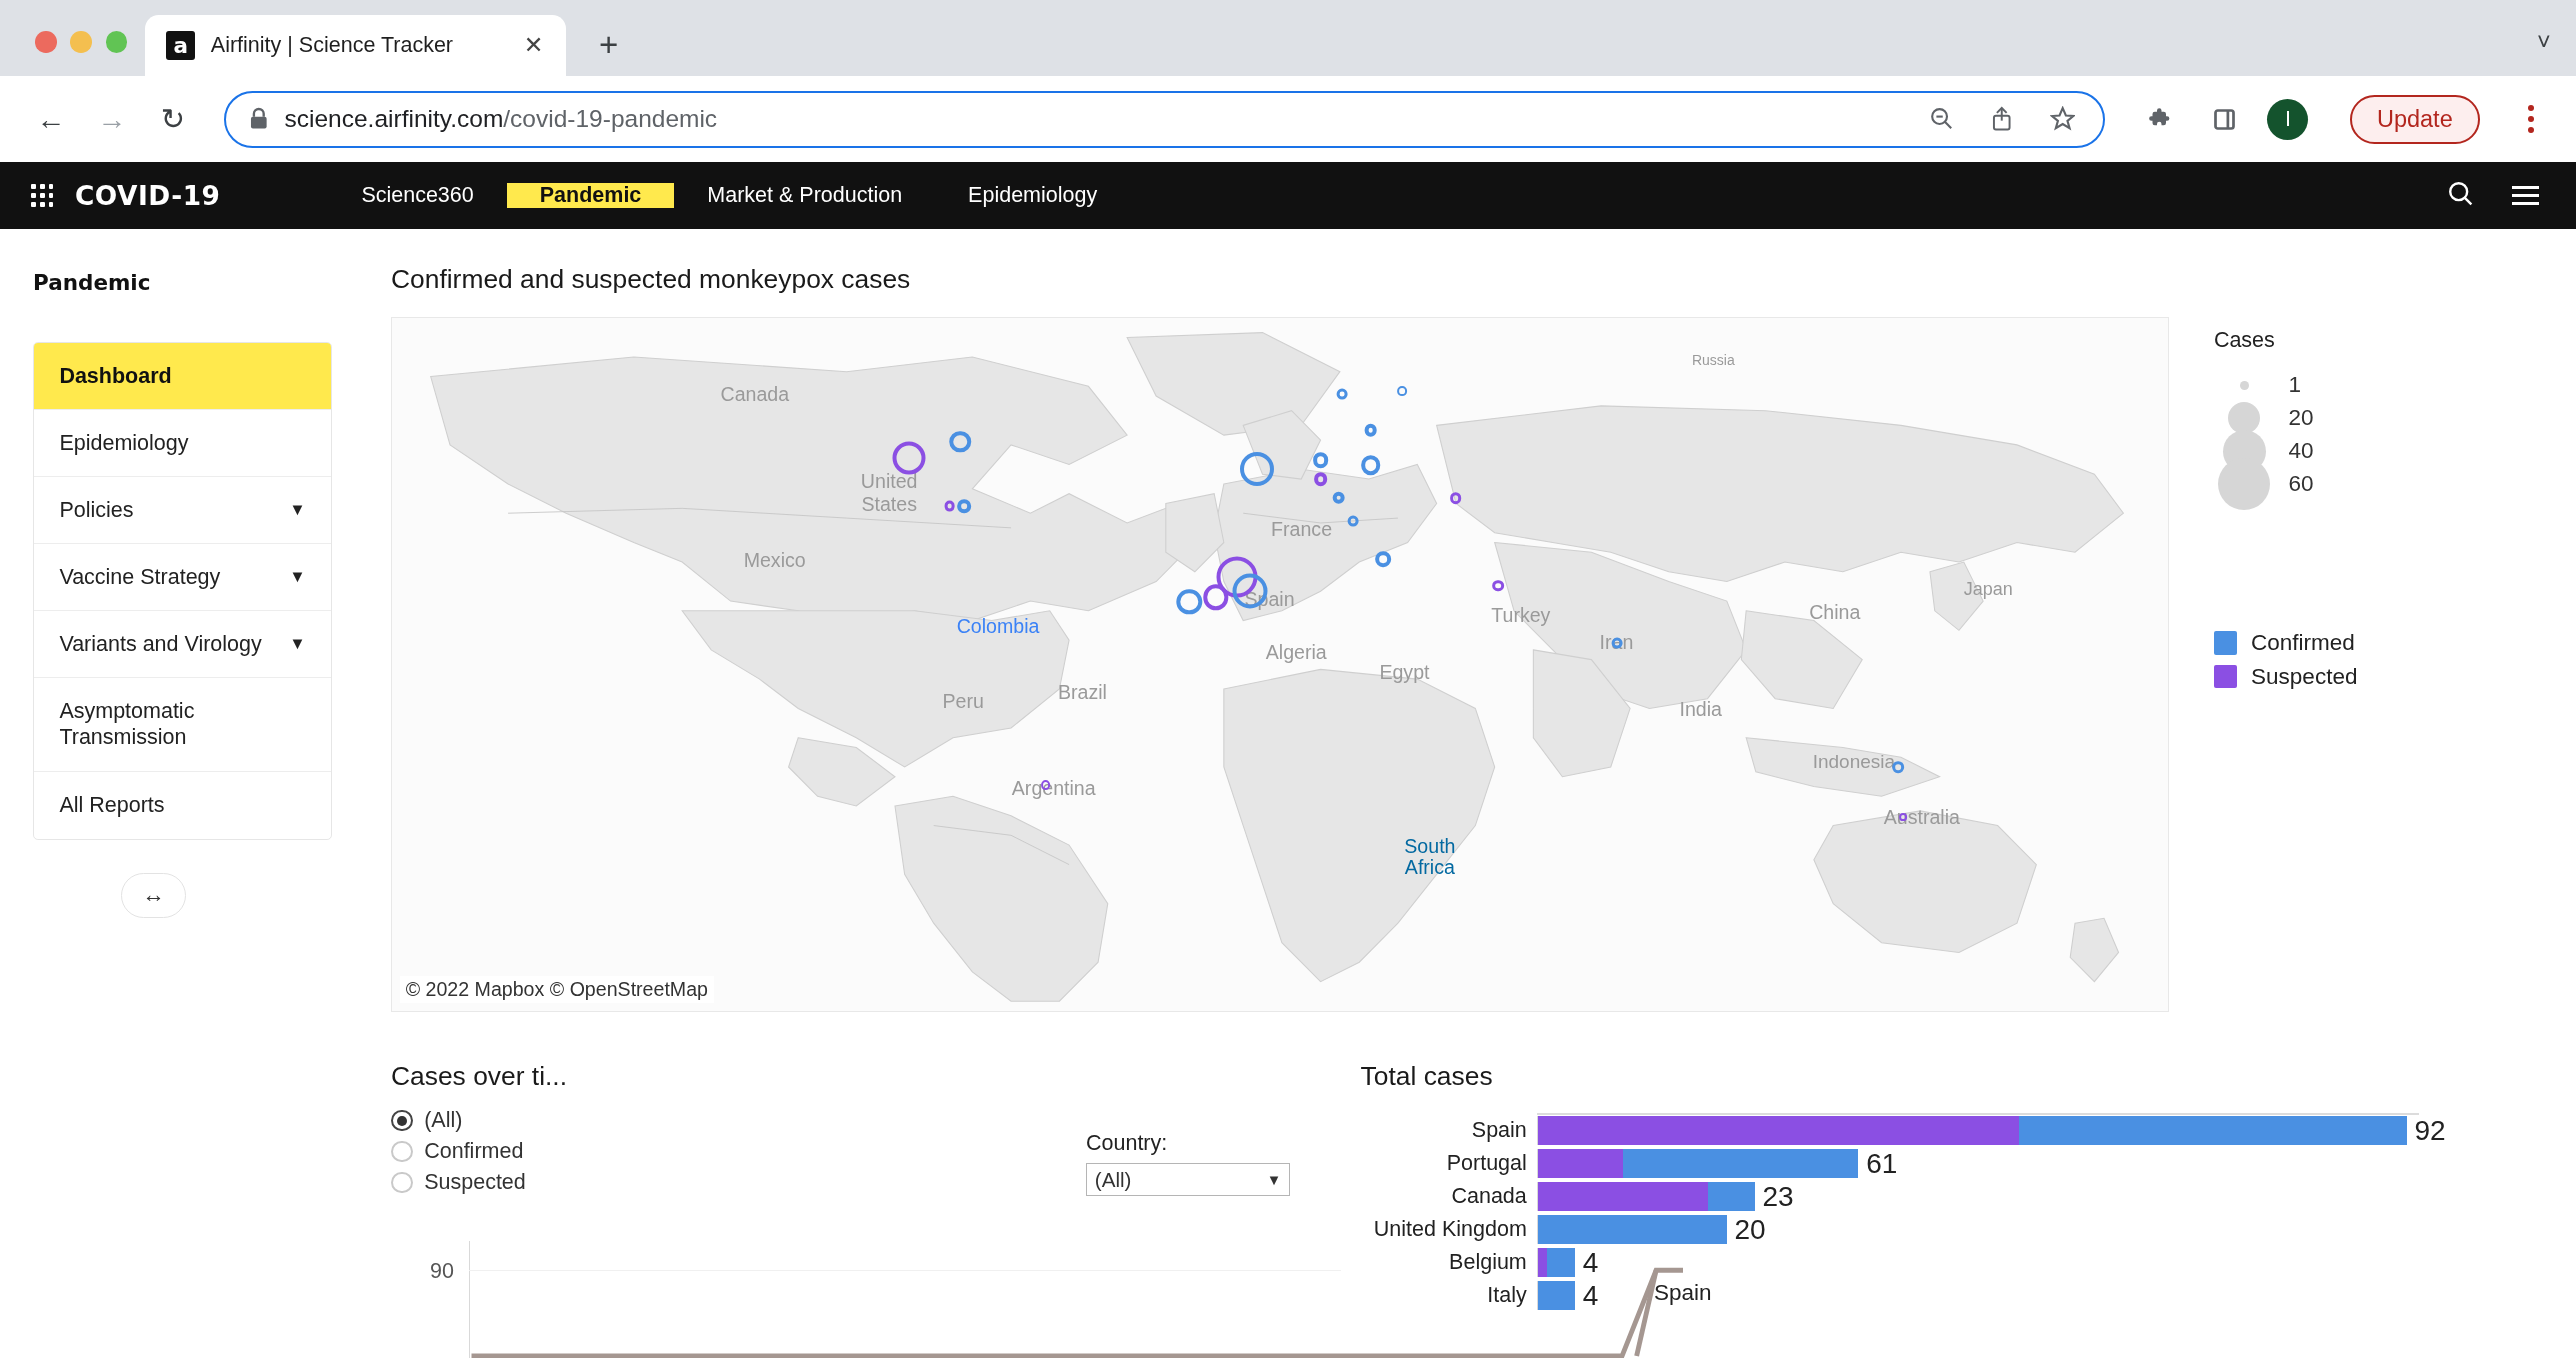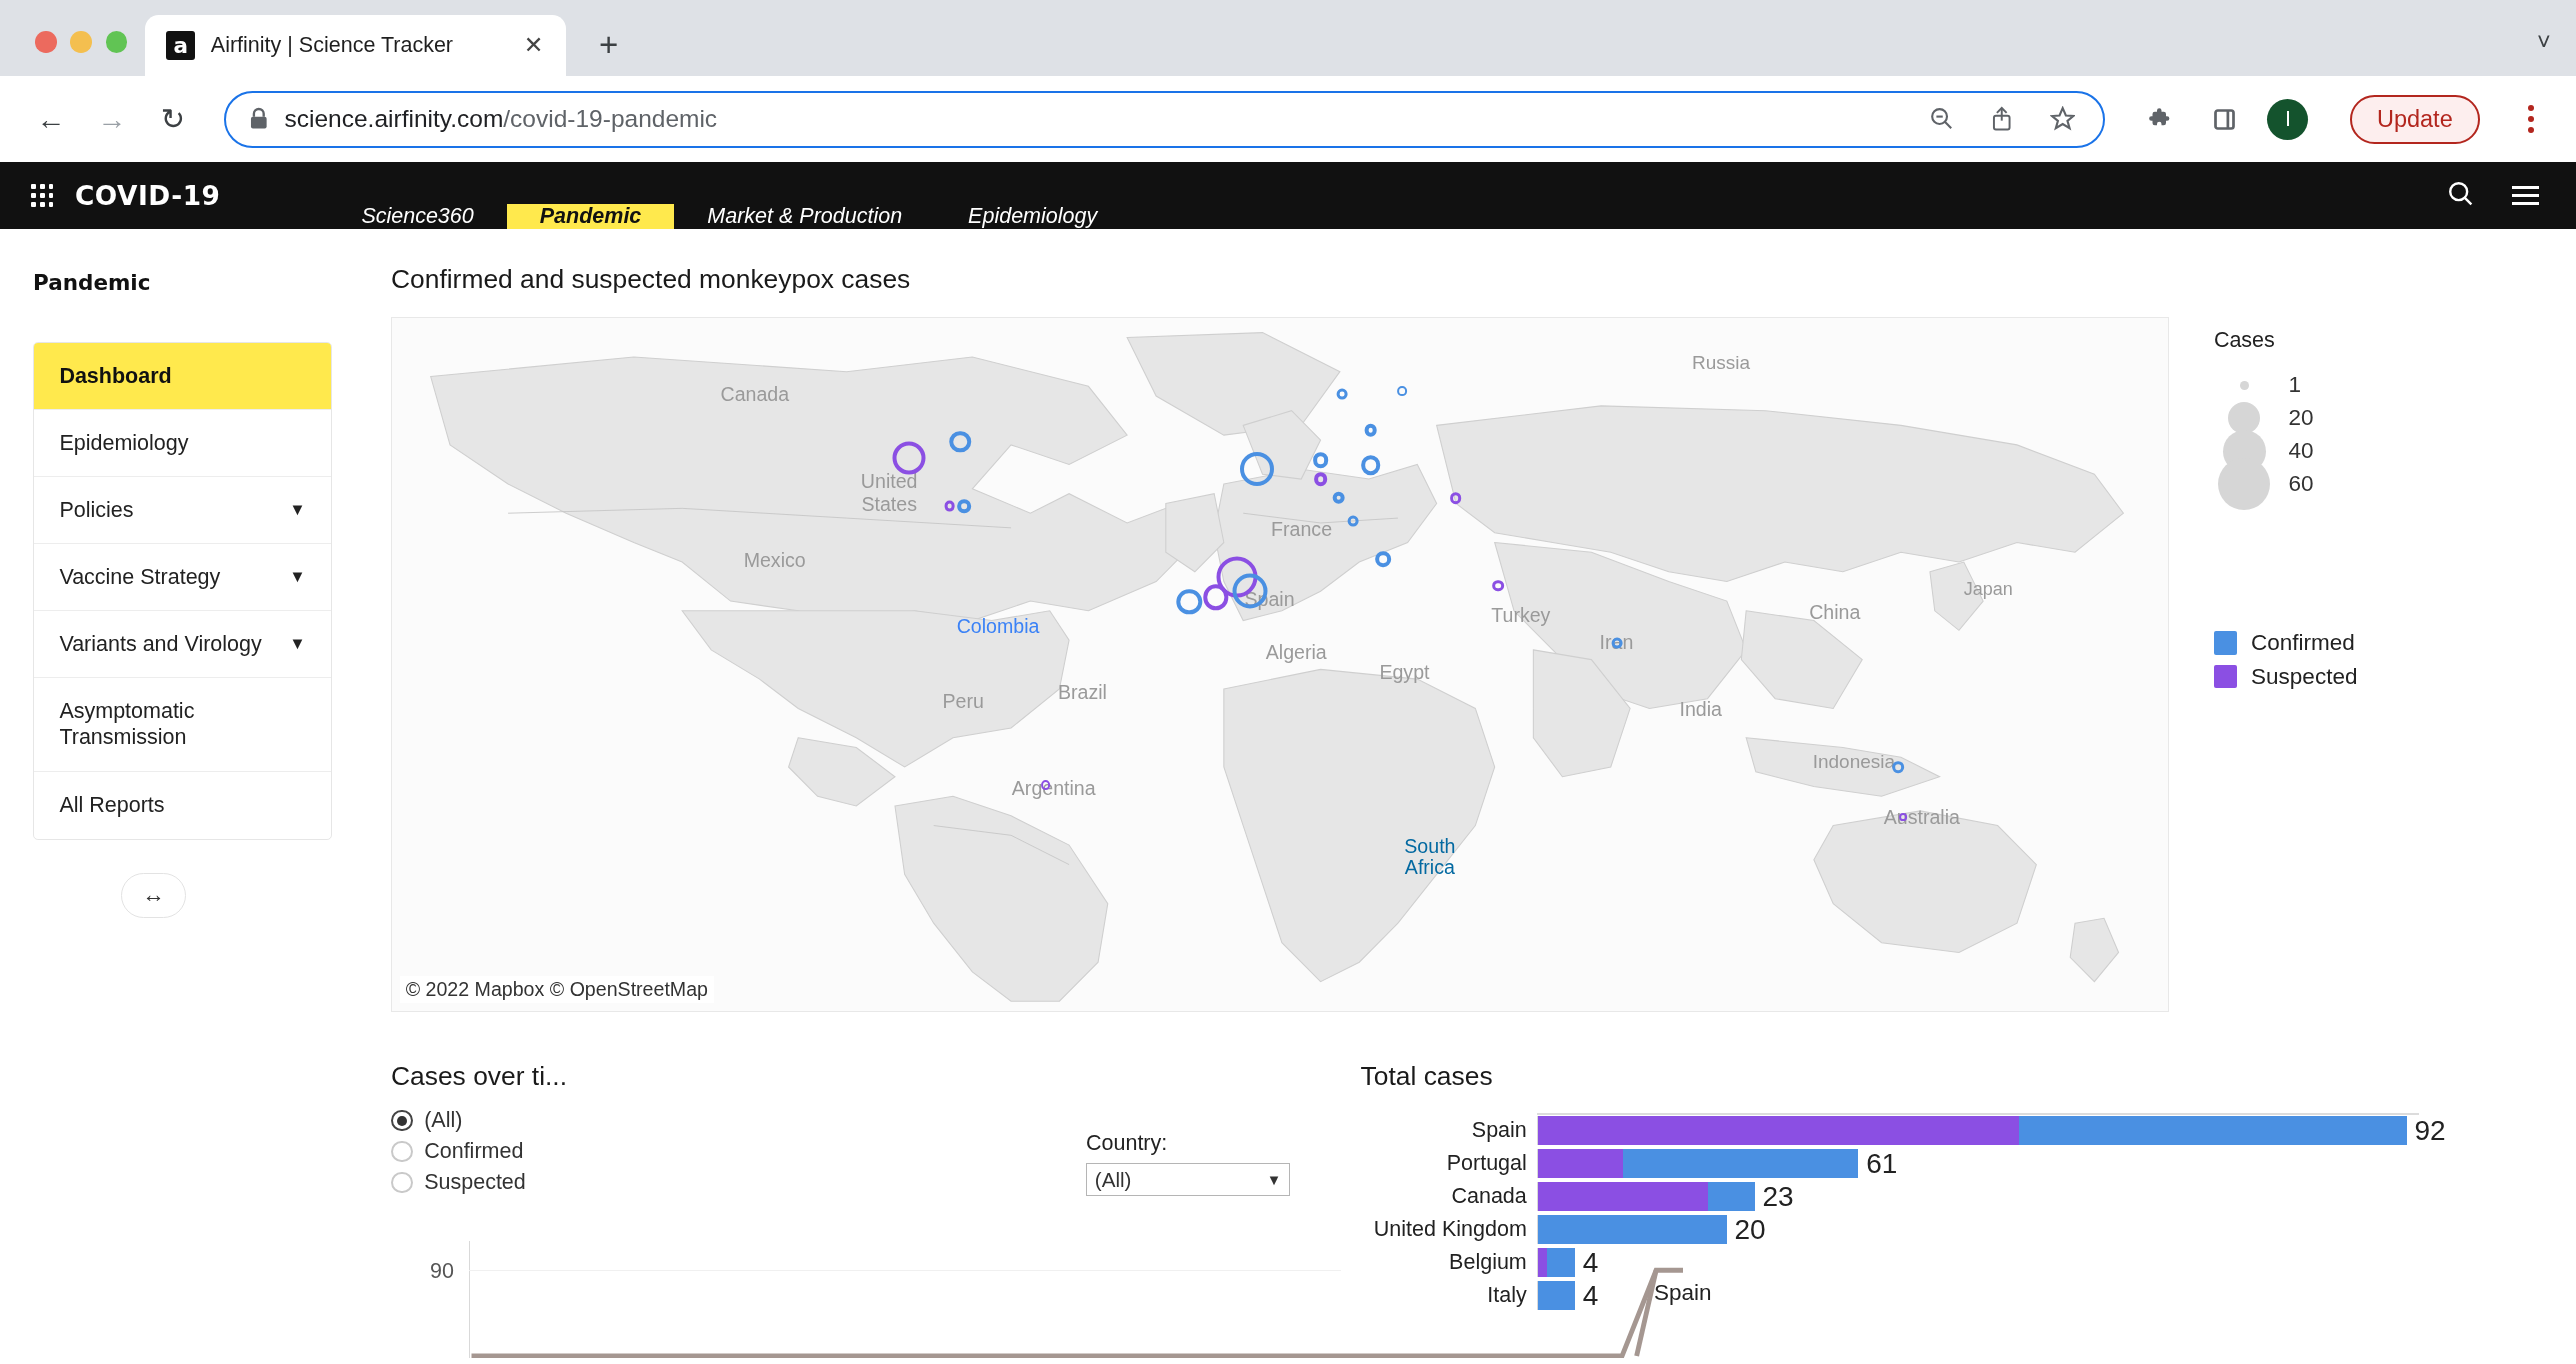--- a/index.html
+++ b/index.html
@@ -73,21 +73,21 @@
   
   .appnav {
     height: 67px; background: #111111; display: flex; align-items: stretch;
     color: #fff; position: relative;
   }
   .grid-icon { display: grid; grid-template-columns: repeat(3, 4.9px);
     grid-template-rows: repeat(3, 4.9px); gap: 3.9px; margin: auto 0 auto 31px; }
   .grid-icon i { width: 4.9px; height: 4.9px; background: #fff; display: block; border-radius: 1px;}
   .brand { font-size: 26.4px; font-weight: 700; letter-spacing: 0.5px; display:flex;
     align-items: center; margin-left: 21.5px; font-family: "DejaVu Sans", sans-serif; }
-  .appnav-items { display: flex; align-items: flex-end; margin-left: 108px; font-style: italic; }
+  .appnav-items { display: flex; align-items: center; margin-left: 108px; }
   .appnav-item { display: flex; align-items: center; padding: 0 33px; font-size: 21.5px; color: #fff; white-space: nowrap;}
   .appnav-item.active { background: #ffe94d; color: #111; font-weight: 600; }
   .appnav-right { margin-left: auto; display: flex; align-items: center; gap: 37px; padding-right: 37px; }
   .hamburger { display:flex; flex-direction: column; gap: 4.9px; }
   .hamburger i { width: 27px; height: 2.9px; background: #fff; display: block; }
 
   
   .page { display: flex; height: calc(1364px - 76px - 86px - 67px); }
 
   
@@ -365,21 +365,21 @@
         </svg>
 
         <div style="position:absolute;inset:0;">
           <span style="position:absolute;left:18.5%;top:9.5%;font-size:19.6px;color:#9a9a9a;">Canada</span>
           <span style="position:absolute;left:25.8%;top:22%;font-size:19.6px;color:#9a9a9a;width:78px;text-align:center;">United States</span>
           <span style="position:absolute;left:19.8%;top:33.4%;font-size:19.6px;color:#9a9a9a;">Mexico</span>
           <span style="position:absolute;left:31.8%;top:43%;font-size:19.6px;color:#3b82f6;">Colombia</span>
           <span style="position:absolute;left:31%;top:53.7%;font-size:19.6px;color:#9a9a9a;">Peru</span>
           <span style="position:absolute;left:37.5%;top:52.5%;font-size:19.6px;color:#9a9a9a;">Brazil</span>
           <span style="position:absolute;left:34.9%;top:66.3%;font-size:19.6px;color:#9a9a9a;">Argentina</span>
-          <span style="position:absolute;left:73.2%;top:5%;font-size:19px;color:#9a9a9a;">Russia</span>
+          <span style="position:absolute;left:73.2%;top:5%;font-size:14px;color:#9a9a9a;">Russia</span>
           <span style="position:absolute;left:49.5%;top:28.9%;font-size:19.6px;color:#9a9a9a;">France</span>
           <span style="position:absolute;left:48%;top:39%;font-size:19.6px;color:#9a9a9a;">Spain</span>
           <span style="position:absolute;left:49.2%;top:46.7%;font-size:19.6px;color:#9a9a9a;">Algeria</span>
           <span style="position:absolute;left:55.6%;top:49.5%;font-size:19.6px;color:#9a9a9a;">Egypt</span>
           <span style="position:absolute;left:61.9%;top:41.4%;font-size:19.6px;color:#9a9a9a;">Turkey</span>
           <span style="position:absolute;left:68%;top:45.3%;font-size:19.6px;color:#9a9a9a;">Iran</span>
           <span style="position:absolute;left:72.5%;top:54.9%;font-size:19.6px;color:#9a9a9a;">India</span>
           <span style="position:absolute;left:79.8%;top:40.9%;font-size:19.6px;color:#9a9a9a;">China</span>
           <span style="position:absolute;left:88.5%;top:37.7%;font-size:18px;color:#9a9a9a;">Japan</span>
           <span style="position:absolute;left:80%;top:62.5%;font-size:19px;color:#9a9a9a;">Indonesia</span>

